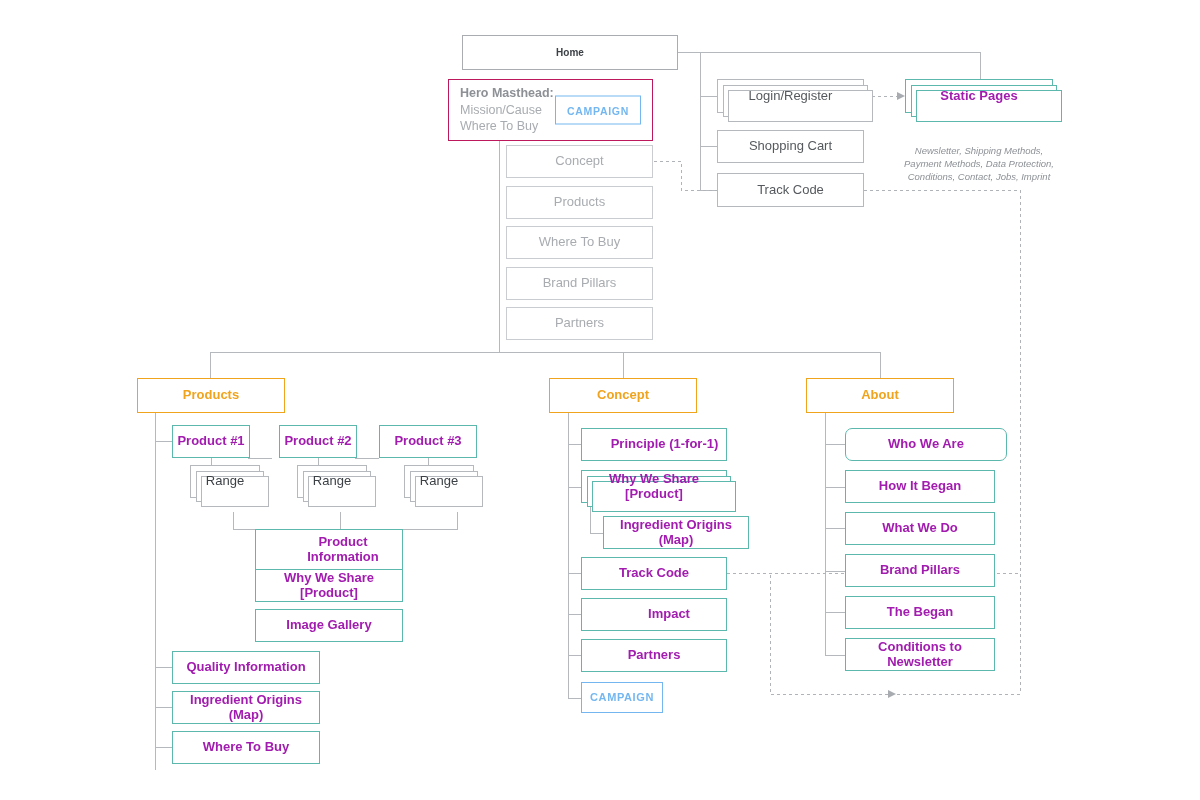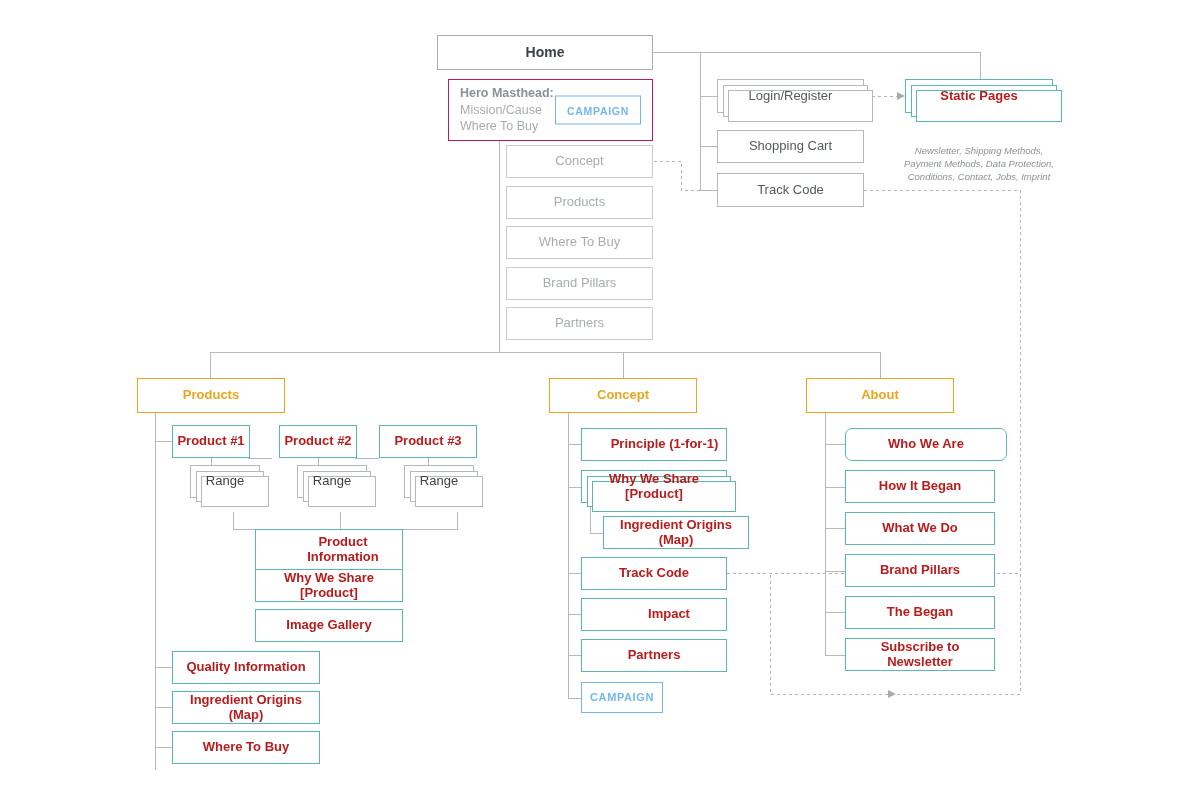--- a/index.html
+++ b/index.html
@@ -37,33 +37,34 @@
     font-size: 13px;
     color: #55595d;
     line-height: 1.15;
     z-index: 5;
   }
   
   .n-home {
     border-color: #a9adb1;
     color: #3c4146;
     font-weight: bold;
-    font-size: 14px;
+    font-size: 10px;
+    margin-left: 25px;
   }
   .n-grey {
     border-color: #b5b9bd;
     color: #55595d;
   }
   .n-ghost {
     border-color: #c9cdd1;
     color: #a8acb0;
   }
   .n-teal {
     border-color: #5cb8ad;
-    color: #b91c1c;
+    color: #a21caf;
     font-weight: bold;
   }
   .n-orange {
     border-color: #f0a41e;
     color: #f0a41e;
     font-weight: bold;
   }
   .n-blue {
     border-color: #74b7f0;
     color: #74b7f0;
@@ -343,16 +344,16 @@
   <div class="node n-teal" style="left:845px; top:512px; width:150px; height:33px;">
     <span>What We Do</span>
   </div>
   <div class="node n-teal" style="left:845px; top:554px; width:150px; height:33px;">
     <span>Brand Pillars</span>
   </div>
   <div class="node n-teal" style="left:845px; top:596px; width:150px; height:33px;">
     <span>The Began</span>
   </div>
   <div class="node n-teal" style="left:845px; top:638px; width:150px; height:33px;">
-    <span>Subscribe to Newsletter</span>
+    <span>Conditions to Newsletter</span>
   </div>
 
 </div>
 
 </body></html>

